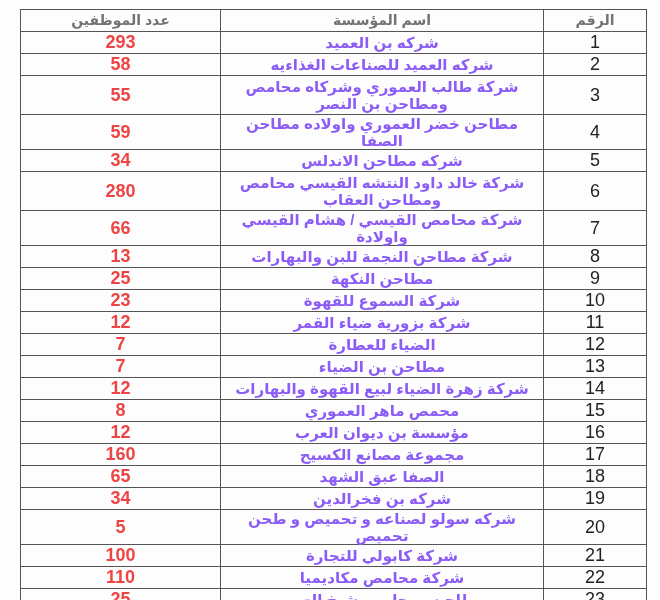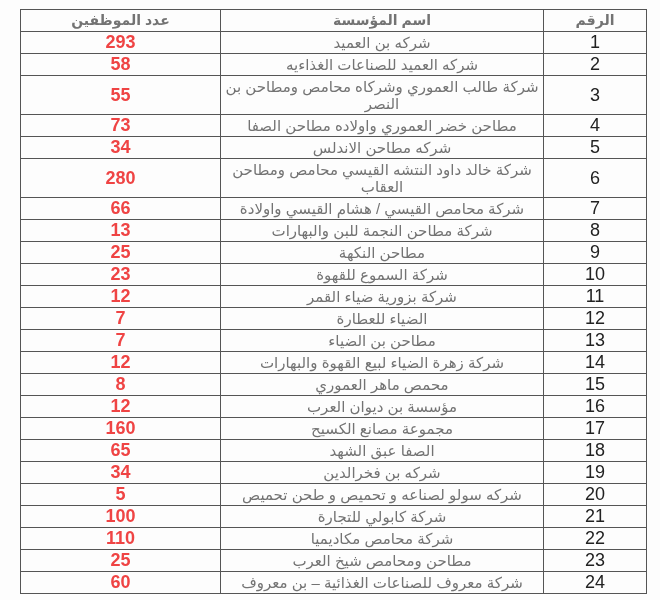--- a/index.html
+++ b/index.html
@@ -46,22 +46,22 @@
     col.c-num { width: 103px; }
     col.c-name { width: 323px; }
     col.c-count { width: 200px; }
     td.num {
       font-size: 18px;
       font-family: "Liberation Sans", sans-serif;
       color: #222;
     }
     td.name {
       font-size: 15px;
-      font-weight: normal;
-      color: #737373;
+      font-weight: bold;
+      color: #8b5cf6;
     }
     td.count {
       font-size: 18px;
       font-weight: bold;
       font-family: "Liberation Sans", sans-serif;
       color: #ef4444;
     }
     tr.r1 td { height: 21px; }
     tr.r2 td { height: 38px; }
   </style>
@@ -94,21 +94,21 @@
         <td class="count">58</td>
       </tr>
       <tr class="r2">
         <td class="num">3</td>
         <td class="name">شركة طالب العموري وشركاه محامص ومطاحن بن النصر</td>
         <td class="count">55</td>
       </tr>
       <tr class="r1">
         <td class="num">4</td>
         <td class="name">مطاحن خضر العموري واولاده مطاحن الصفا</td>
-        <td class="count">73</td>
+        <td class="count">59</td>
       </tr>
       <tr class="r1">
         <td class="num">5</td>
         <td class="name">شركه مطاحن الاندلس</td>
         <td class="count">34</td>
       </tr>
       <tr class="r2">
         <td class="num">6</td>
         <td class="name">شركة خالد داود النتشه القيسي محامص ومطاحن العقاب</td>
         <td class="count">280</td>

